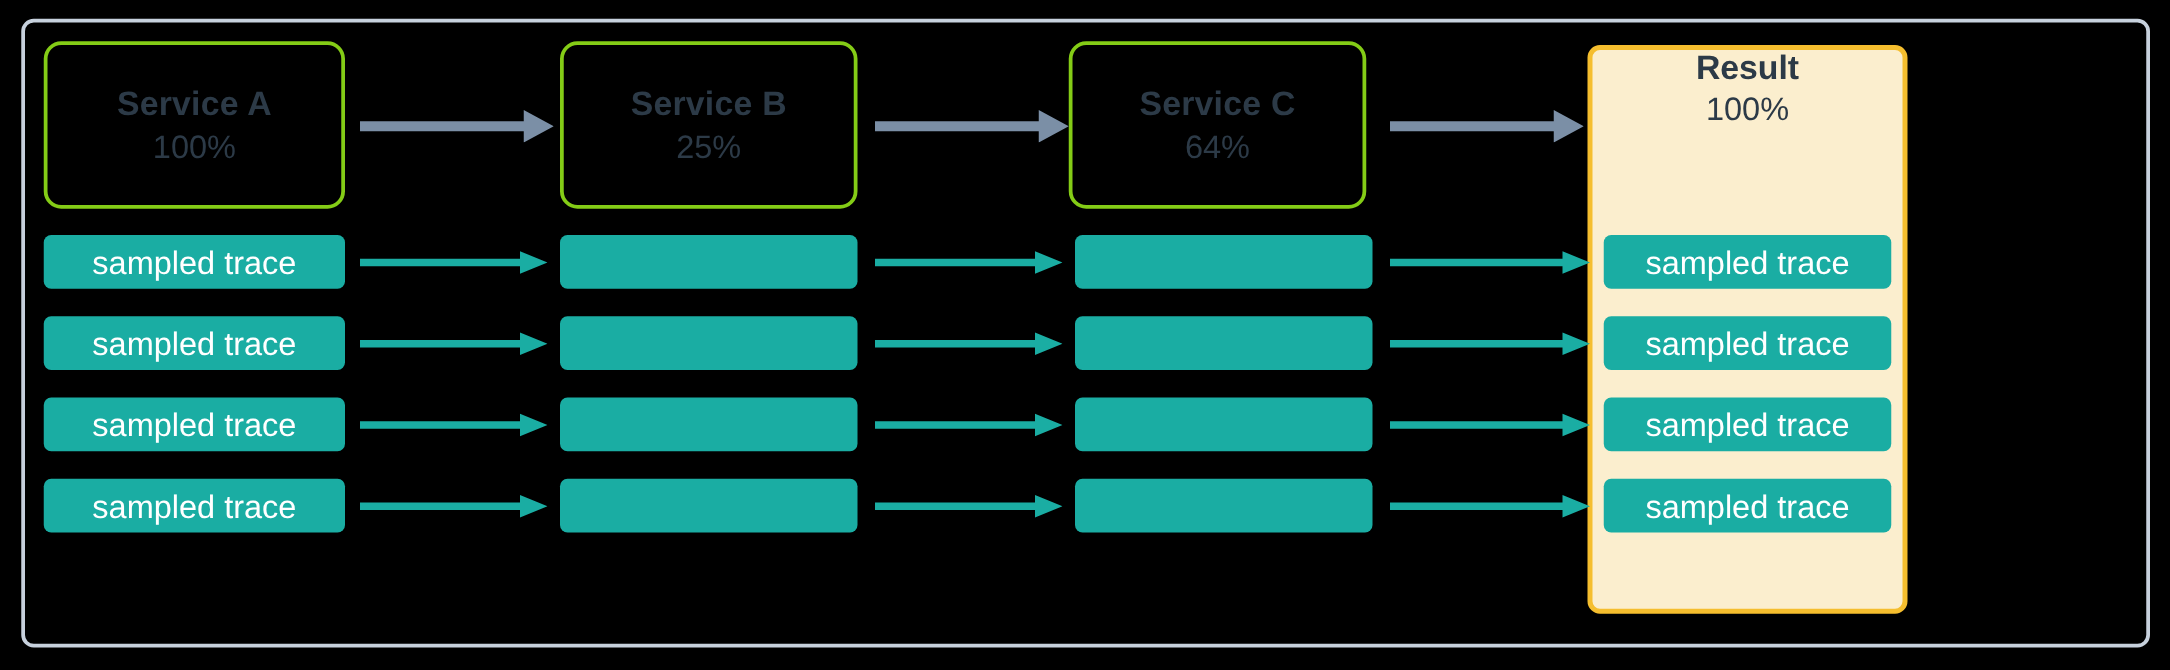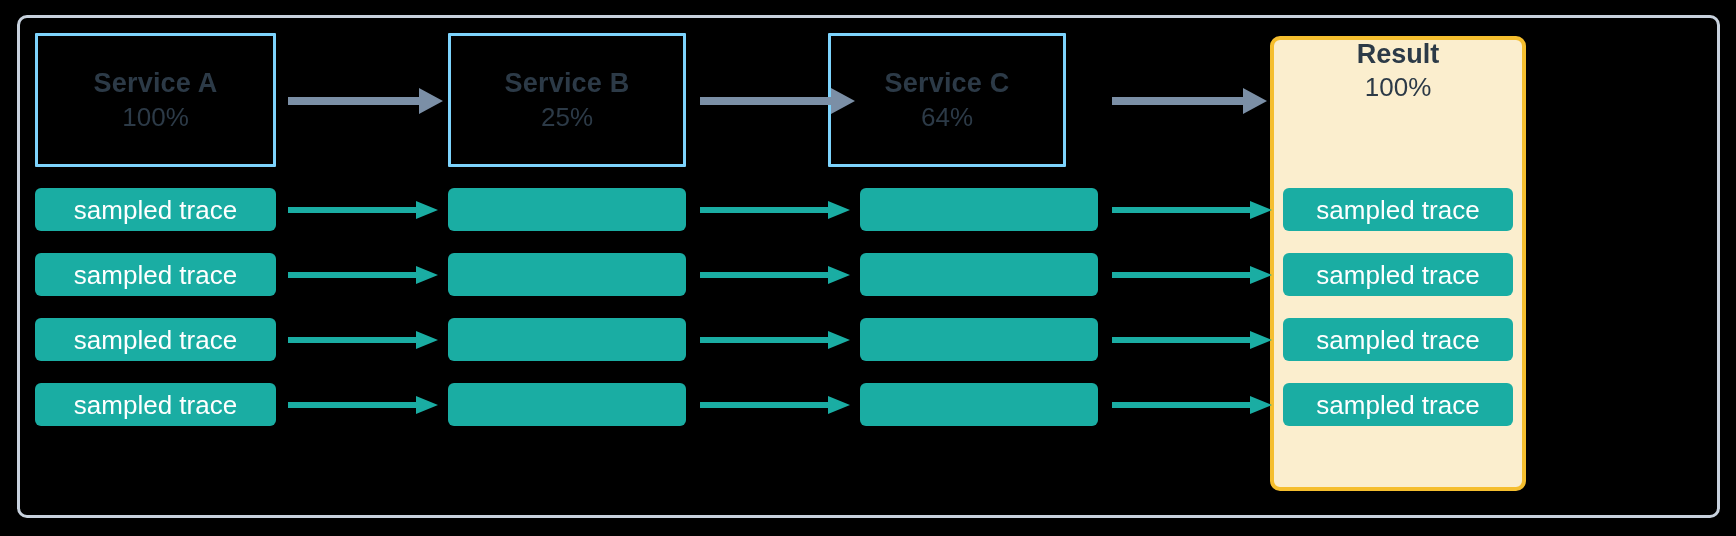--- a/index.html
+++ b/index.html
@@ -28,22 +28,22 @@
     box-sizing: border-box;
     border: 3px solid #c7d1dd;
     border-radius: 10px;
     background: transparent;
   }
 
   
   .service-box {
     position: absolute;
     box-sizing: border-box;
-    border: 3px solid #7dd3fc;
-    border-radius: 1px;
+    border: 3px solid #84cc16;
+    border-radius: 14px;
     background: transparent;
     display: flex;
     flex-direction: column;
     align-items: center;
     justify-content: center;
     color: #2c3a47;
   }
   .service-name {
     font-size: 27px;
     font-weight: bold;
@@ -123,21 +123,21 @@
   <div class="service-box" style="left:35px; top:33px; width:241px; height:134px;">
     <div class="service-name">Service A</div>
     <div class="service-pct">100%</div>
   </div>
 
   <div class="service-box" style="left:448px; top:33px; width:238px; height:134px;">
     <div class="service-name">Service B</div>
     <div class="service-pct">25%</div>
   </div>
 
-  <div class="service-box" style="left:828px; top:33px; width:238px; height:134px;">
+  <div class="service-box" style="left:855px; top:33px; width:238px; height:134px;">
     <div class="service-name">Service C</div>
     <div class="service-pct">64%</div>
   </div>
 
   <div id="result-box">
     <div id="result-header">
       <div id="result-title">Result</div>
       <div id="result-pct">100%</div>
     </div>
   </div>

